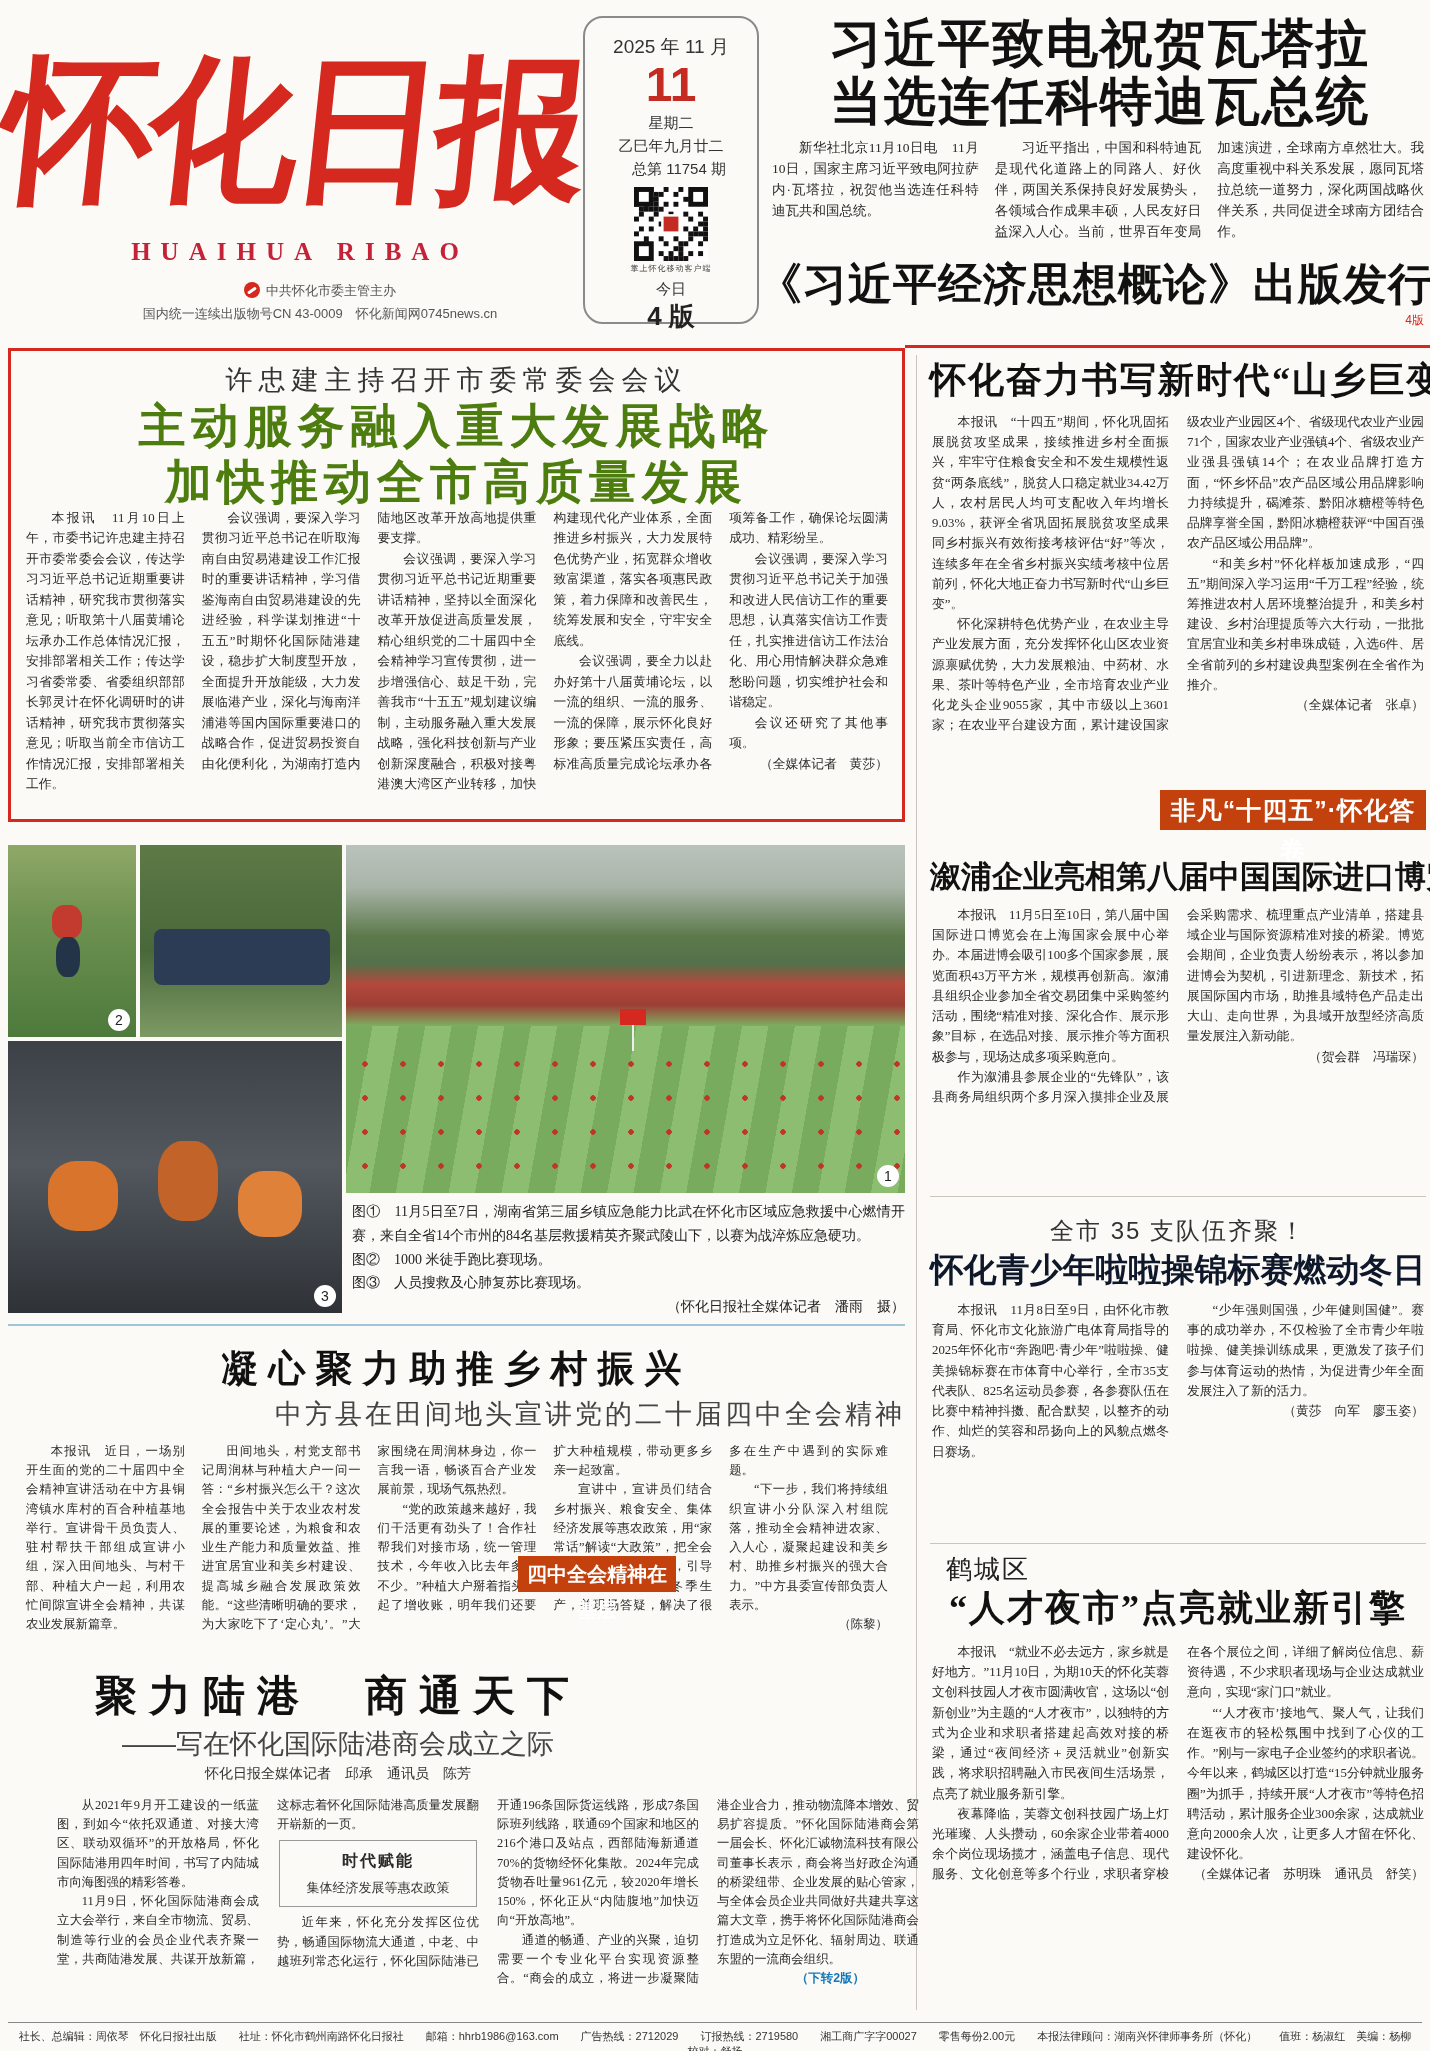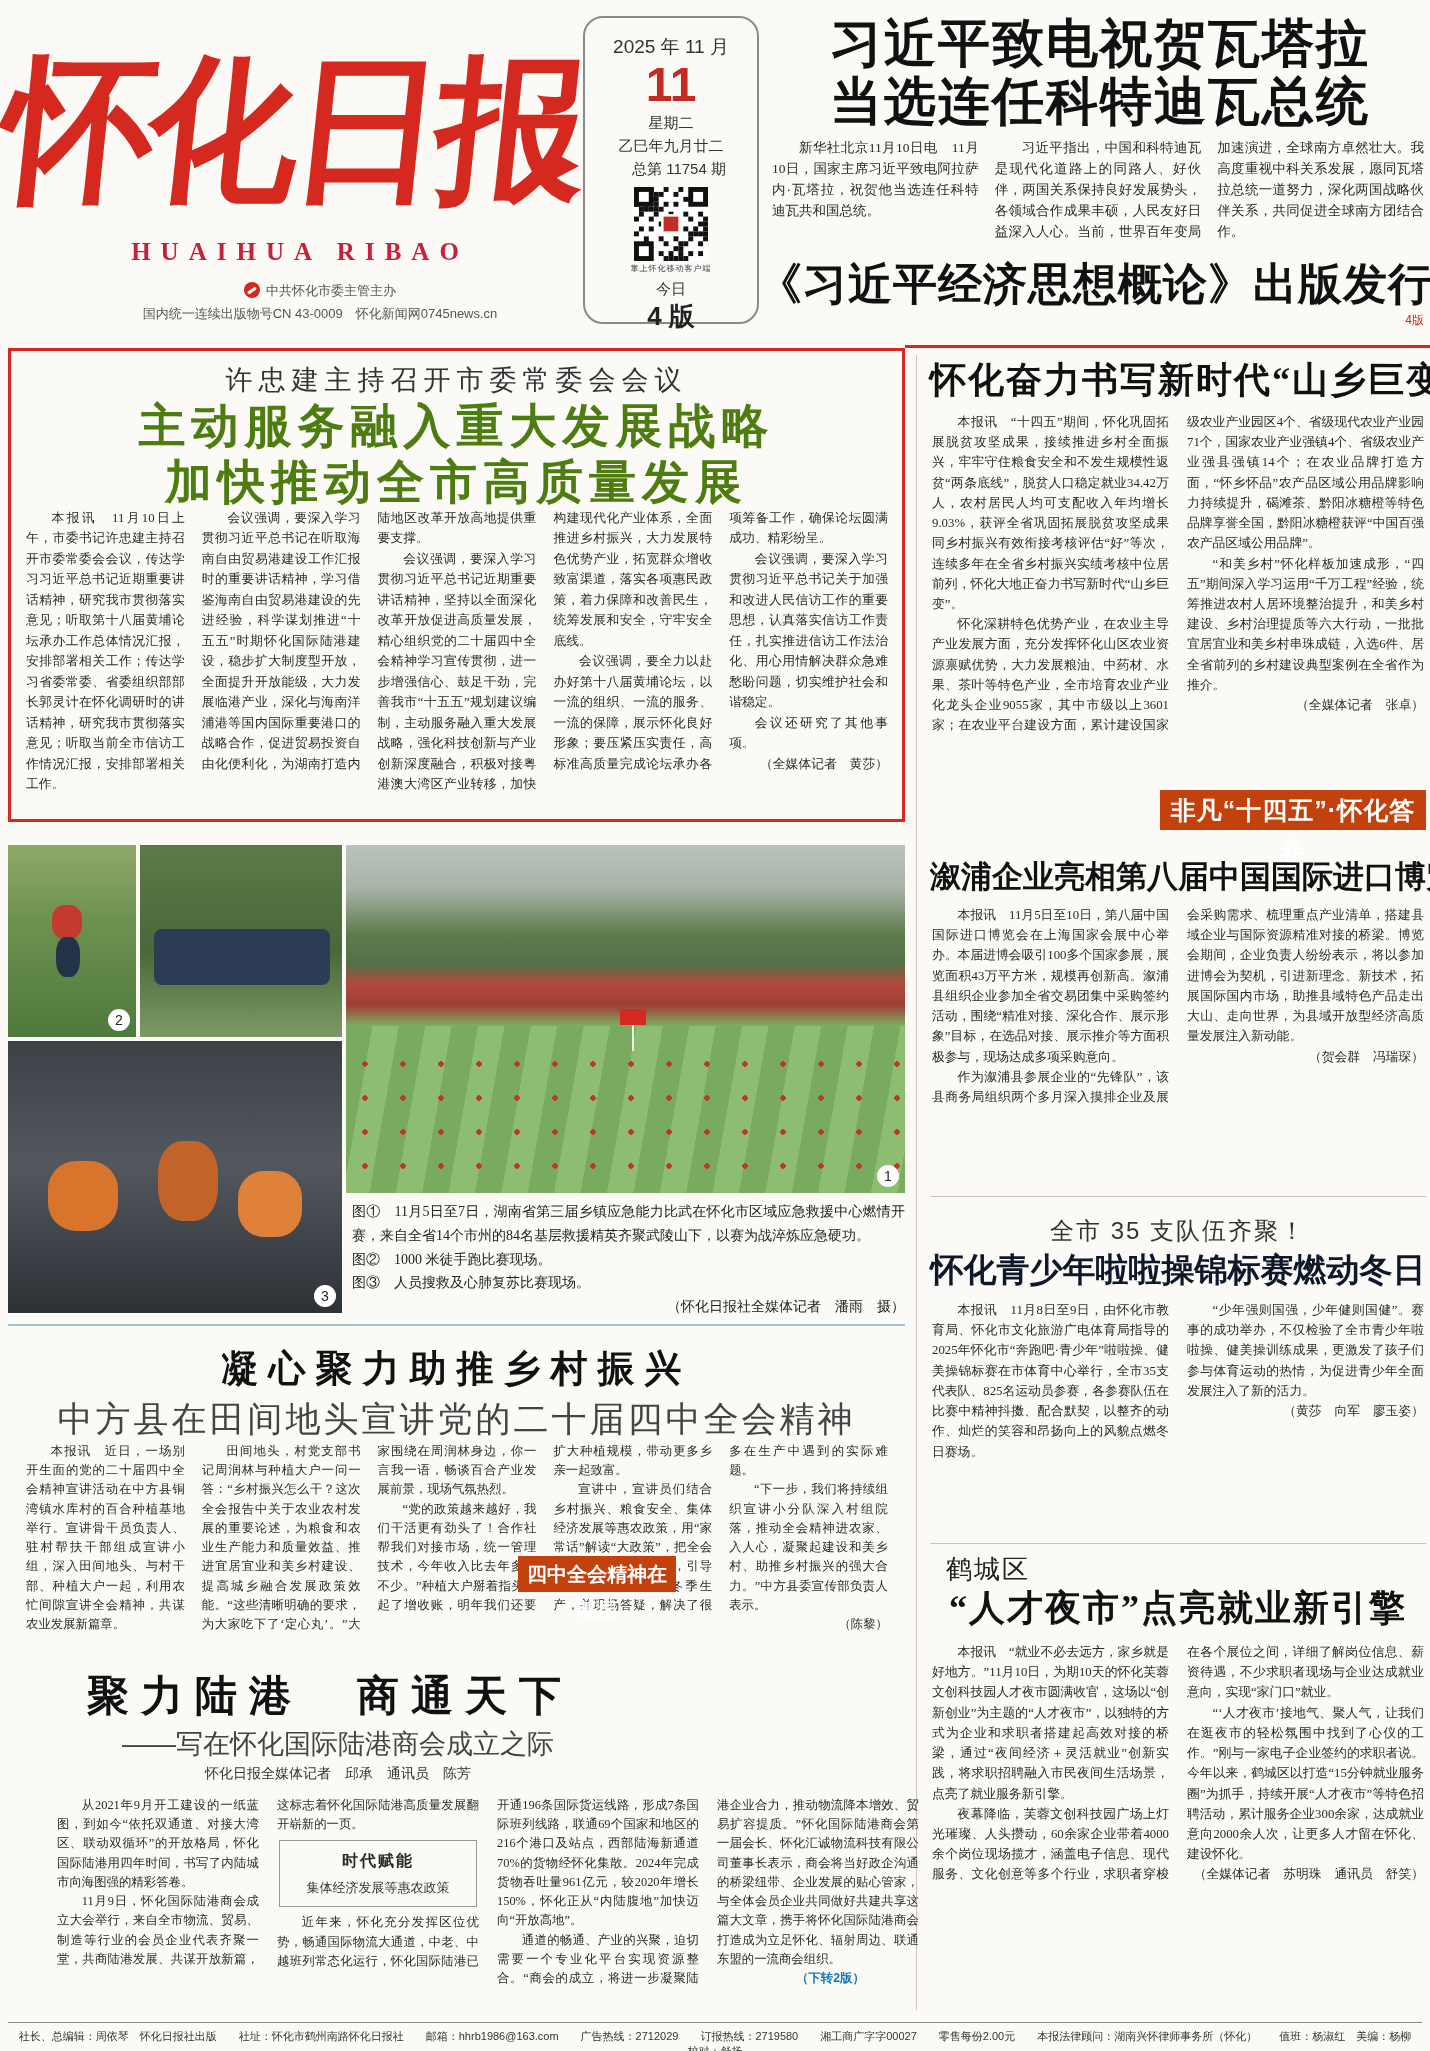--- a/index.html
+++ b/index.html
@@ -102,29 +102,29 @@
   .ph-big .flag:after{content:"";position:absolute;left:12px;top:16px;width:2px;height:26px;background:#eee;}
   .ph-fire{left:8px;top:1041px;width:334px;height:272px;background:linear-gradient(180deg,#3c4148 0%,#53585e 45%,#2e3237 100%);}
   .blob{position:absolute;border-radius:40%;}
   .captions{left:352px;top:1200px;width:553px;height:118px;font-size:14px;line-height:1.7;color:#222;text-align:justify;}
   .captions p{margin:0;}
   .captions .credit{text-align:right;}
   .blue-rule{left:8px;top:1324px;width:897px;height:2px;background:#9fc3d8;}
   
   .bl1-h{left:8px;top:1344px;width:897px;text-align:center;font-weight:900;font-size:37px;color:#111;
         letter-spacing:10px;white-space:nowrap;}
-  .bl1-sub{left:8px;top:1396px;width:897px;text-align:center;font-size:35px;color:#444;letter-spacing:3px;
+  .bl1-sub{left:8px;top:1396px;width:897px;text-align:right;font-size:27px;color:#444;letter-spacing:3px;
         font-family:"Liberation Sans",sans-serif;}
   .bl1-body{left:26px;top:1442px;width:862px;height:204px;column-count:5;column-gap:17px;
         font-size:12.4px;line-height:1.55;text-align:justify;}
   .bl1-body p{margin:0;text-indent:2em;}
   .bl1-body p.byline{text-align:right;text-indent:0;}
   .badge-2{left:518px;top:1556px;width:158px;height:36px;font-size:20px;line-height:36px;}
   
-  .bl2-h{left:0;top:1668px;width:660px;text-align:center;font-weight:900;font-size:42px;color:#111;
+  .bl2-h{left:8px;top:1668px;width:660px;text-align:center;font-weight:900;font-size:42px;color:#111;
         letter-spacing:12px;white-space:nowrap;}
   .bl2-sub{left:8px;top:1726px;width:660px;text-align:center;font-size:27px;color:#444;
         font-family:"Liberation Sans",sans-serif;}
   .bl2-by{left:8px;top:1765px;width:660px;text-align:center;font-size:14px;color:#333;}
   .bl2-body{left:26px;top:1796px;width:862px;height:212px;column-count:4;column-gap:18px;
         font-size:12.4px;line-height:1.55;text-align:justify;margin-left:31px;}
   .bl2-body p{margin:0;text-indent:2em;}
   .inbox{break-inside:avoid;border:1px solid #999;margin:6px 2px;padding:8px 6px;text-align:center;}
   .inbox .t1{font-weight:700;font-size:16px;letter-spacing:2px;}
   .inbox .t2{font-size:13px;margin-top:4px;color:#333;}

